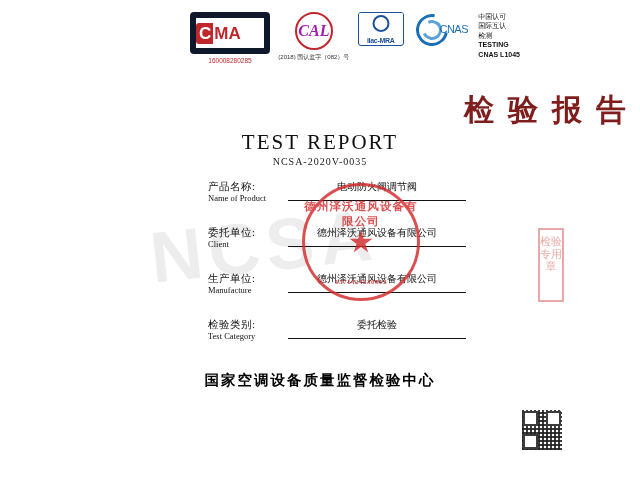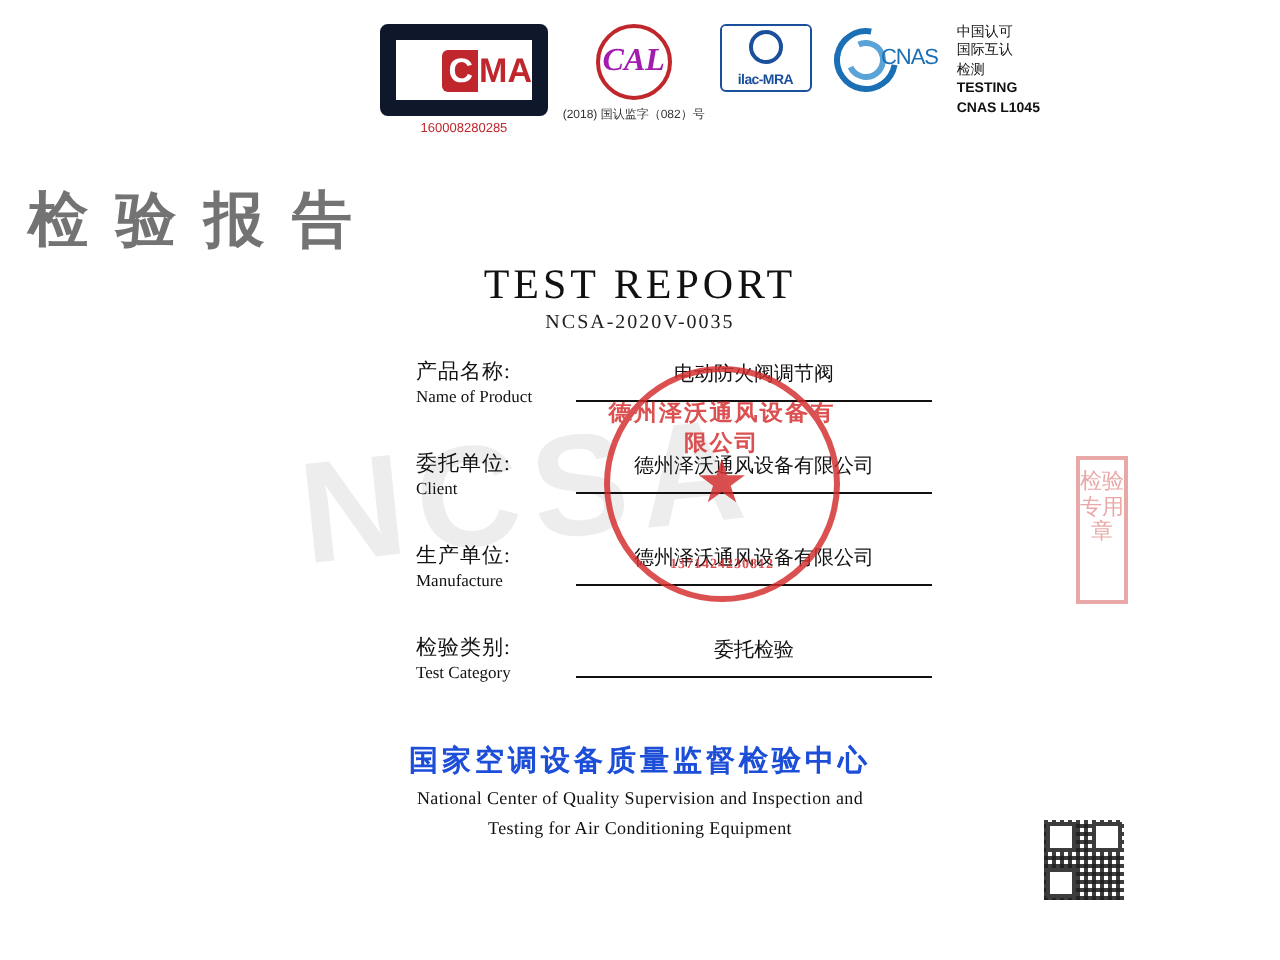--- a/index.html
+++ b/index.html
@@ -30,25 +30,25 @@
   }
   .mark {
     position: relative;
     text-align: center;
   }
 
   
   .cma-box {
     width: 68px;
     height: 30px;
-    border: 8px solid #0f172a;
+    border: 6px solid #0f172a;
     border-radius: 4px;
     display: flex;
     align-items: center;
-    justify-content: flex-end;
+    justify-content: flex-start;
     background: #fff;
     overflow: hidden;
   }
   .cma-box .cma-text {
     font-family: "Liberation Sans", sans-serif;
     font-weight: bold;
     font-size: 17px;
     letter-spacing: 0px;
     color: #c0272d;
     line-height: 1;
@@ -195,27 +195,27 @@
   .cnas-info .bold {
     font-weight: bold;
   }
 
   
   .title-cn {
     position: absolute;
     top: 90px;
     left: 0;
     width: 100%;
-    text-align: left;
+    text-align: right;
     font-family: Liberation Sans, sans-serif;
     font-size: 30px;
     font-weight: bold;
     letter-spacing: 14px;
     text-indent: 14px;
-    color: #737373;
+    color: #7f1d1d;
   }
   .title-en {
     position: absolute;
     top: 130px;
     left: 0;
     width: 100%;
     text-align: center;
     font-family: "Liberation Serif", serif;
     font-size: 21px;
     letter-spacing: 2px;
@@ -286,21 +286,21 @@
   .footer-cn {
     position: absolute;
     top: 371px;
     left: 0;
     width: 100%;
     text-align: center;
     font-family: "Liberation Serif", serif;
     font-size: 14.5px;
     font-weight: bold;
     letter-spacing: 2px;
-    color: #1d4ed8;
+    color: #000000;
   }
   .footer-en {
     position: absolute;
     top: 392px;
     left: 0;
     width: 100%;
     text-align: center;
     font-family: "Liberation Serif", serif;
     font-size: 9px;
     line-height: 1.7;
@@ -523,22 +523,18 @@
 
   <div class="seal">
     <div class="seal-text-top">德州泽沃通风设备有限公司</div>
     <div class="seal-star"></div>
     <div class="seal-text-bottom">1371424230812</div>
   </div>
 
   <div class="side-stamp">检验专用章</div>
 
   <div class="footer-cn">国家空调设备质量监督检验中心</div>
-  <div class="footer-en">
-    <div>National Center of Quality Supervision and Inspection and</div>
-    <div>Testing for Air Conditioning Equipment</div>
-  </div>
 
   <div class="qr">
     <div class="qr-bl"></div>
   </div>
 
 </div>
 
 </body></html>

